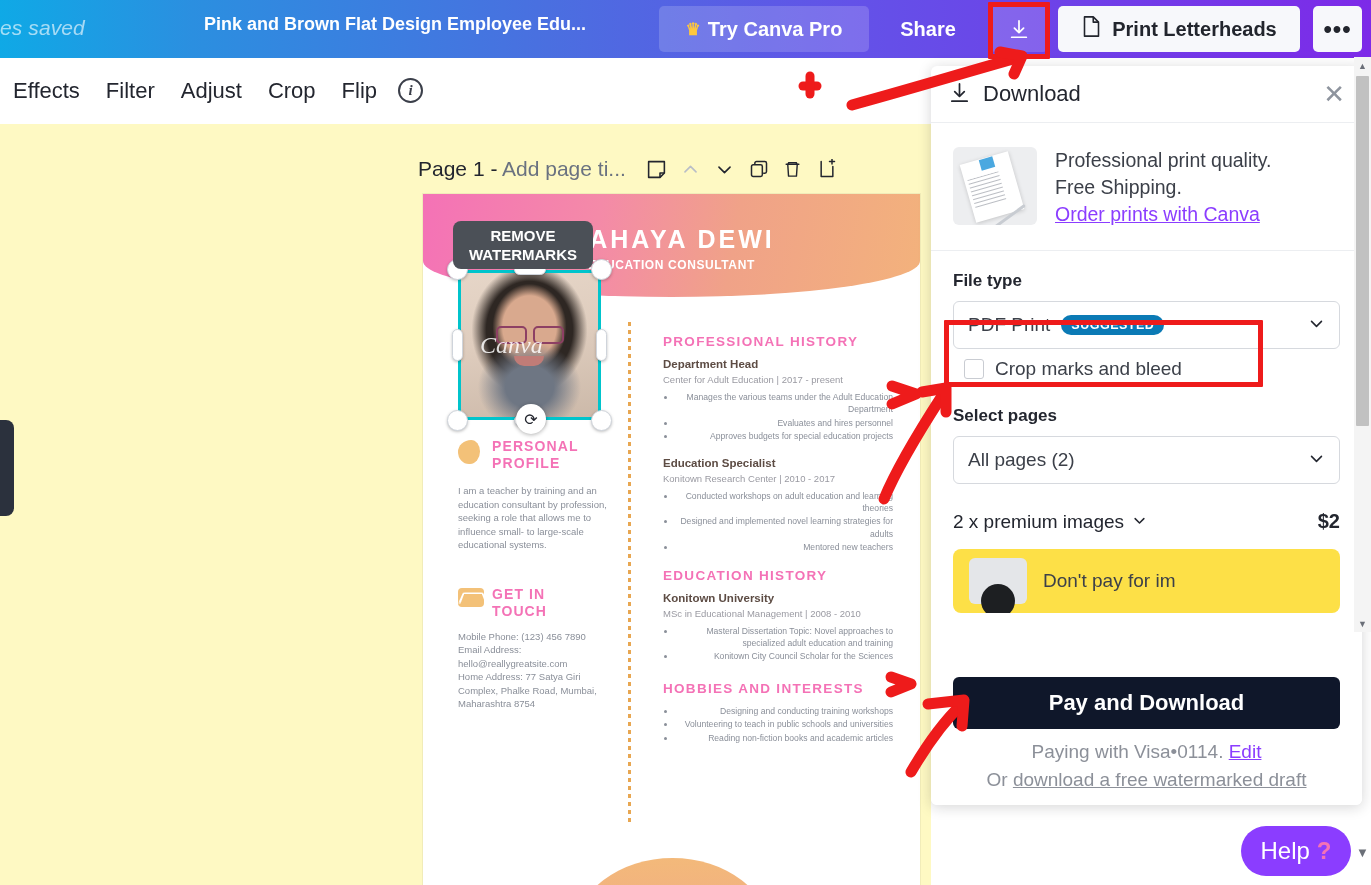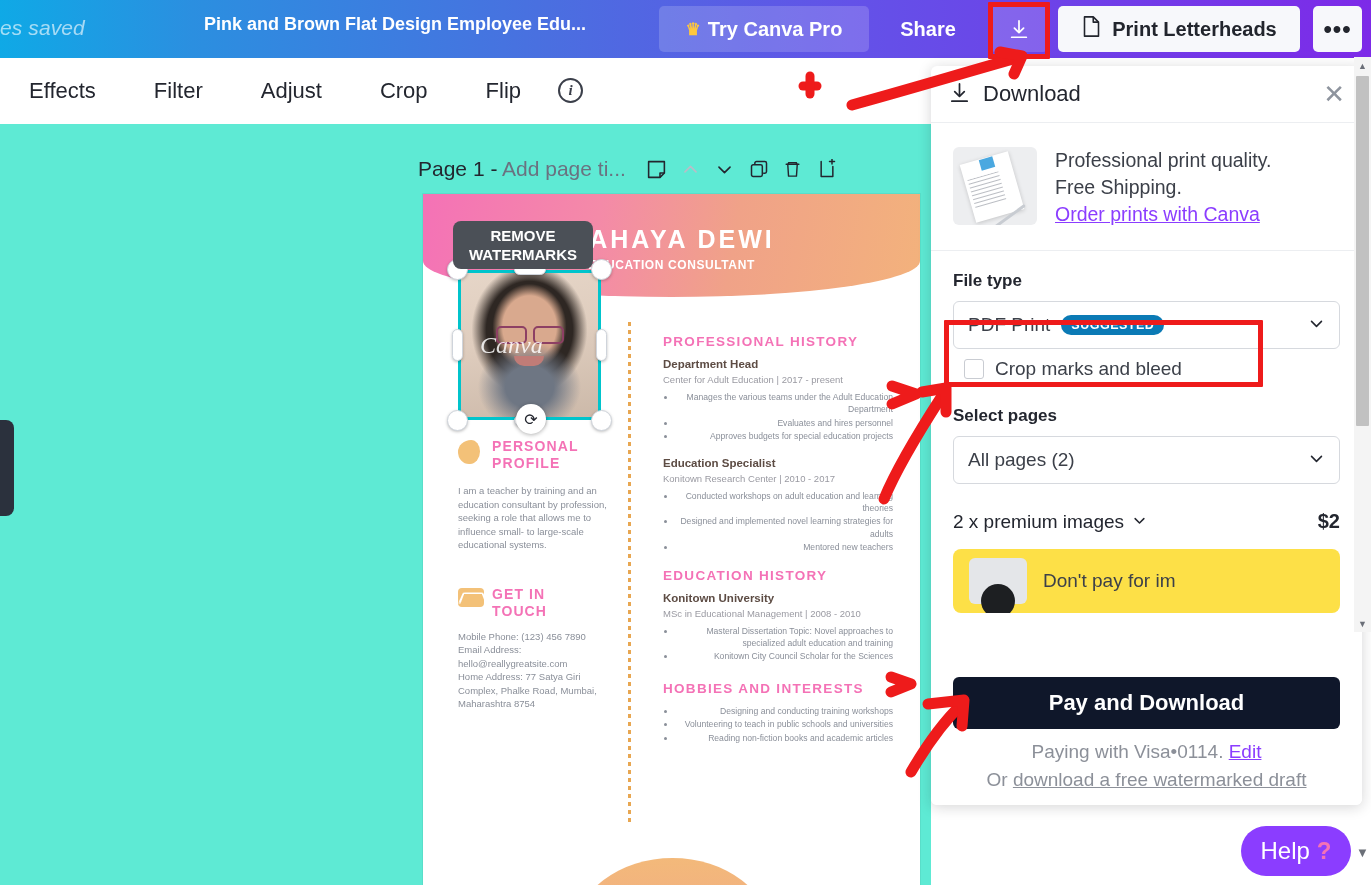--- a/index.html
+++ b/index.html
@@ -45,34 +45,34 @@
   #btn-more { left: 1313px; width: 49px; background: #f7f8fb; color: #22252d; font-size: 24px; letter-spacing:1px;}
   .dl-icon svg { display: block; }
 
   
   .toolbar2 {
     position: absolute; left: 0; top: 58px; width: 931px; height: 66px;
     background: #ffffff; display: flex; align-items: center; gap: 0px;
     border-bottom: 1px solid #ffffff;
   }
   .t2-item {
-    font-size: 22px; color: #23262f; cursor: pointer; padding: 0 29px;
+    font-size: 22px; color: #23262f; cursor: pointer; padding: 0 13px;
     font-weight: 500;
   }
   .info-circle {
     width: 25px; height: 25px; border-radius: 50%; border: 2px solid #3b3f4a;
     display: flex; align-items: center; justify-content: center;
     font-size: 15px; color: #3b3f4a; margin-left: 8px; font-style: italic;
     font-family: "Liberation Serif", serif; font-weight: bold;
   }
 
   
   .editor-area {
     position: absolute; left: 0; top: 124px; width: 931px; height: 761px;
-    background: #5eead4; overflow: hidden;
+    background: #fef9c3; overflow: hidden;
   }
   .left-tab {
     position: absolute; left: -14px; top: 296px; width: 28px; height: 96px;
     background: #2b313d; border-radius: 8px;
   }
   .page-head {
     position: absolute; left: 418px; top: 28px; display: flex; align-items: center;
     gap: 0px; height: 34px;
   }
   .page-title {

